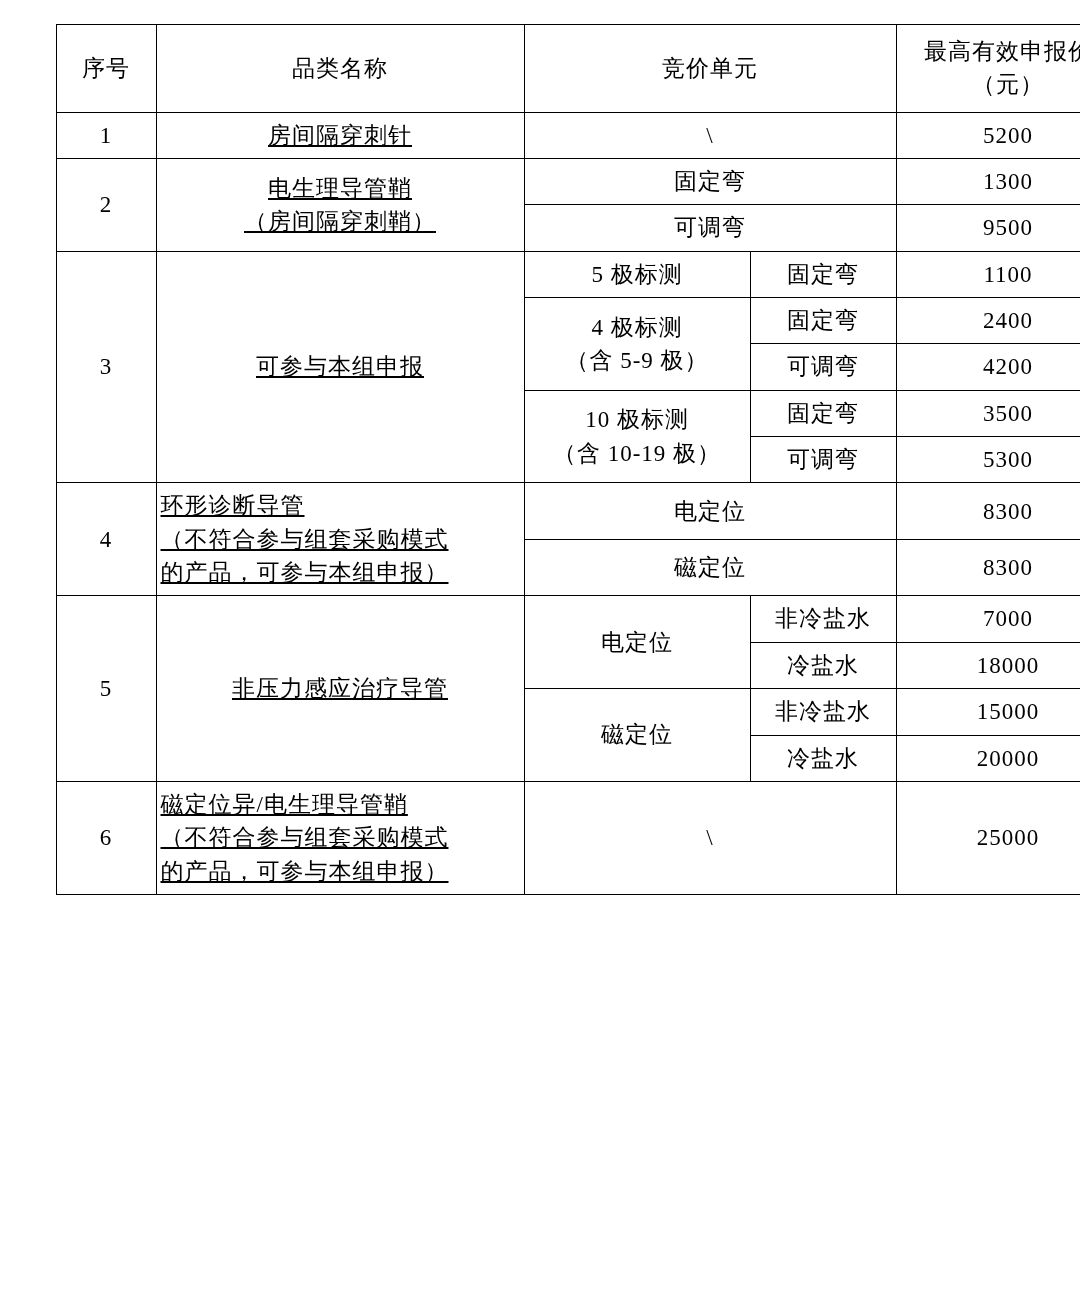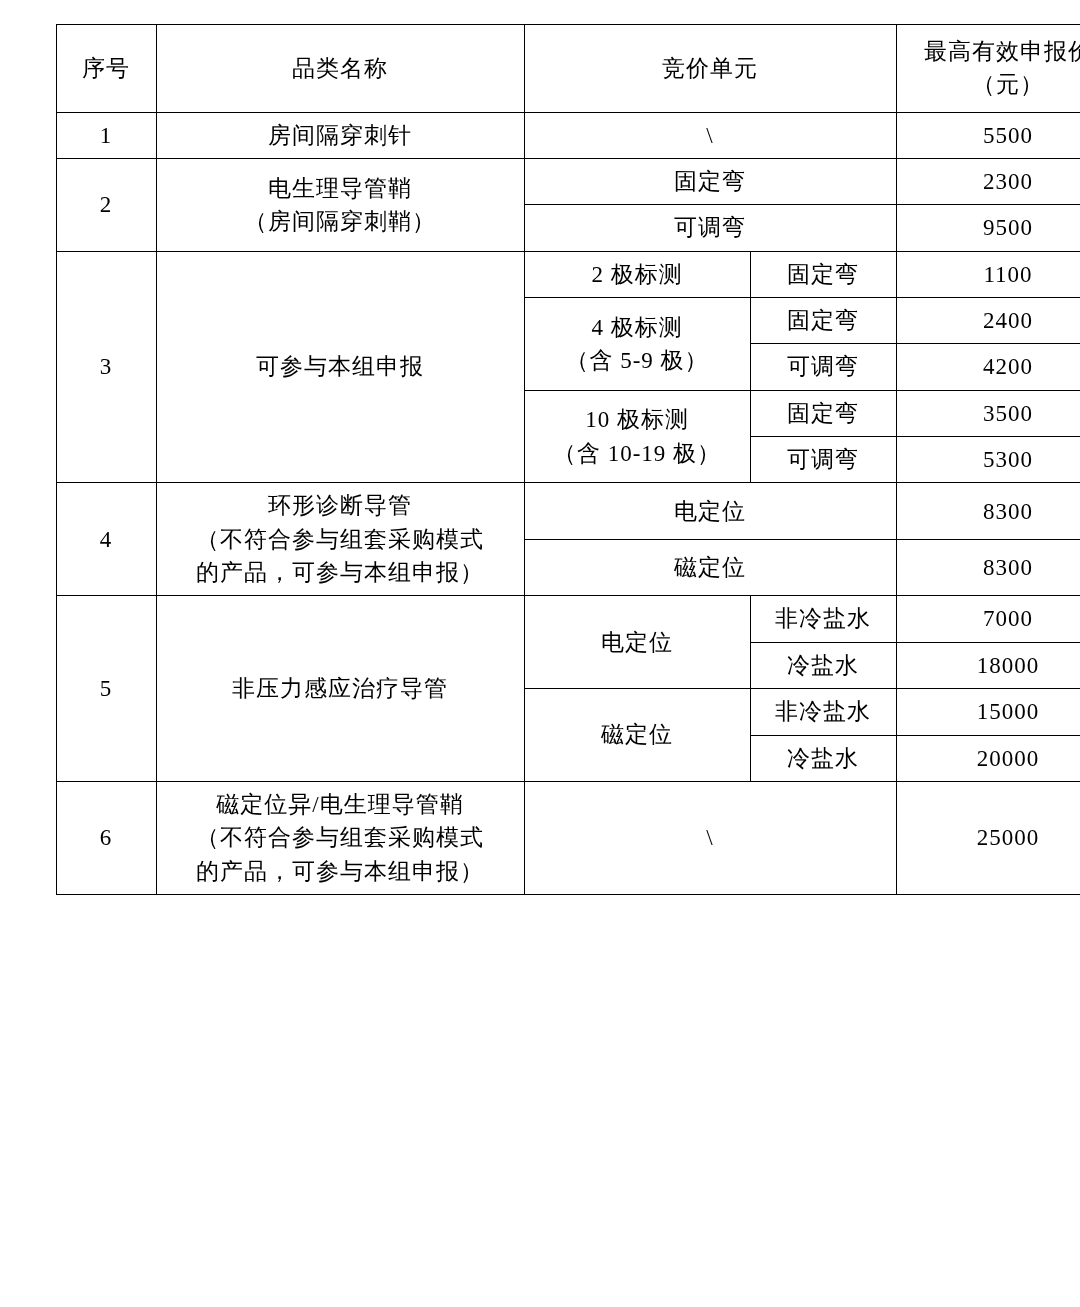--- a/index.html
+++ b/index.html
@@ -52,23 +52,24 @@
 
   .cell-multiline {
     display: block;
     white-space: pre-line;
   }
   .name-cell {
     font-size: 23px;
     line-height: 1.5;
     padding-left: 8px;
     padding-right: 8px;
+    text-decoration: underline;
   }
   .name-cell.indent-block {
-    text-align: center;
+    text-align: left;
   }
   .num-cell {
     font-family: "Liberation Serif", "DejaVu Serif", serif;
     font-size: 23px;
     letter-spacing: 0.5px;
   }
   .backslash {
     font-size: 25px;
   }
   .header-row th {
@@ -107,49 +108,49 @@
     <tbody>
 
       <tr>
         <td class="num-cell" rowspan="1"><span>1</span></td>
         <td class="name-cell" rowspan="1">
             <span class="cell-multiline">房间隔穿刺针</span>
           </td>
         <td class="backslash" colspan="2">
             <span class="cell-multiline">\</span>
           </td>
-        <td class="num-cell"><span>5500</span></td>
+        <td class="num-cell"><span>5200</span></td>
       </tr>
 
       <tr>
         <td class="num-cell" rowspan="2"><span>2</span></td>
         <td class="name-cell" rowspan="2">
             <span class="cell-multiline">电生理导管鞘
 （房间隔穿刺鞘）</span>
           </td>
         <td colspan="2">
             <span class="cell-multiline">固定弯</span>
           </td>
-        <td class="num-cell"><span>2300</span></td>
+        <td class="num-cell"><span>1300</span></td>
       </tr>
 
       <tr>
         <td colspan="2">
             <span class="cell-multiline">可调弯</span>
           </td>
         <td class="num-cell"><span>9500</span></td>
       </tr>
 
       <tr>
         <td class="num-cell" rowspan="5"><span>3</span></td>
         <td class="name-cell" rowspan="5">
             <span class="cell-multiline">可参与本组申报</span>
           </td>
         <td>
-            <span class="cell-multiline">2 极标测</span>
+            <span class="cell-multiline">5 极标测</span>
           </td>
         <td><span>固定弯</span></td>
         <td class="num-cell"><span>1100</span></td>
       </tr>
 
       <tr>
         <td rowspan="2">
             <span class="cell-multiline">4 极标测
 （含 5-9 极）</span>
           </td>

